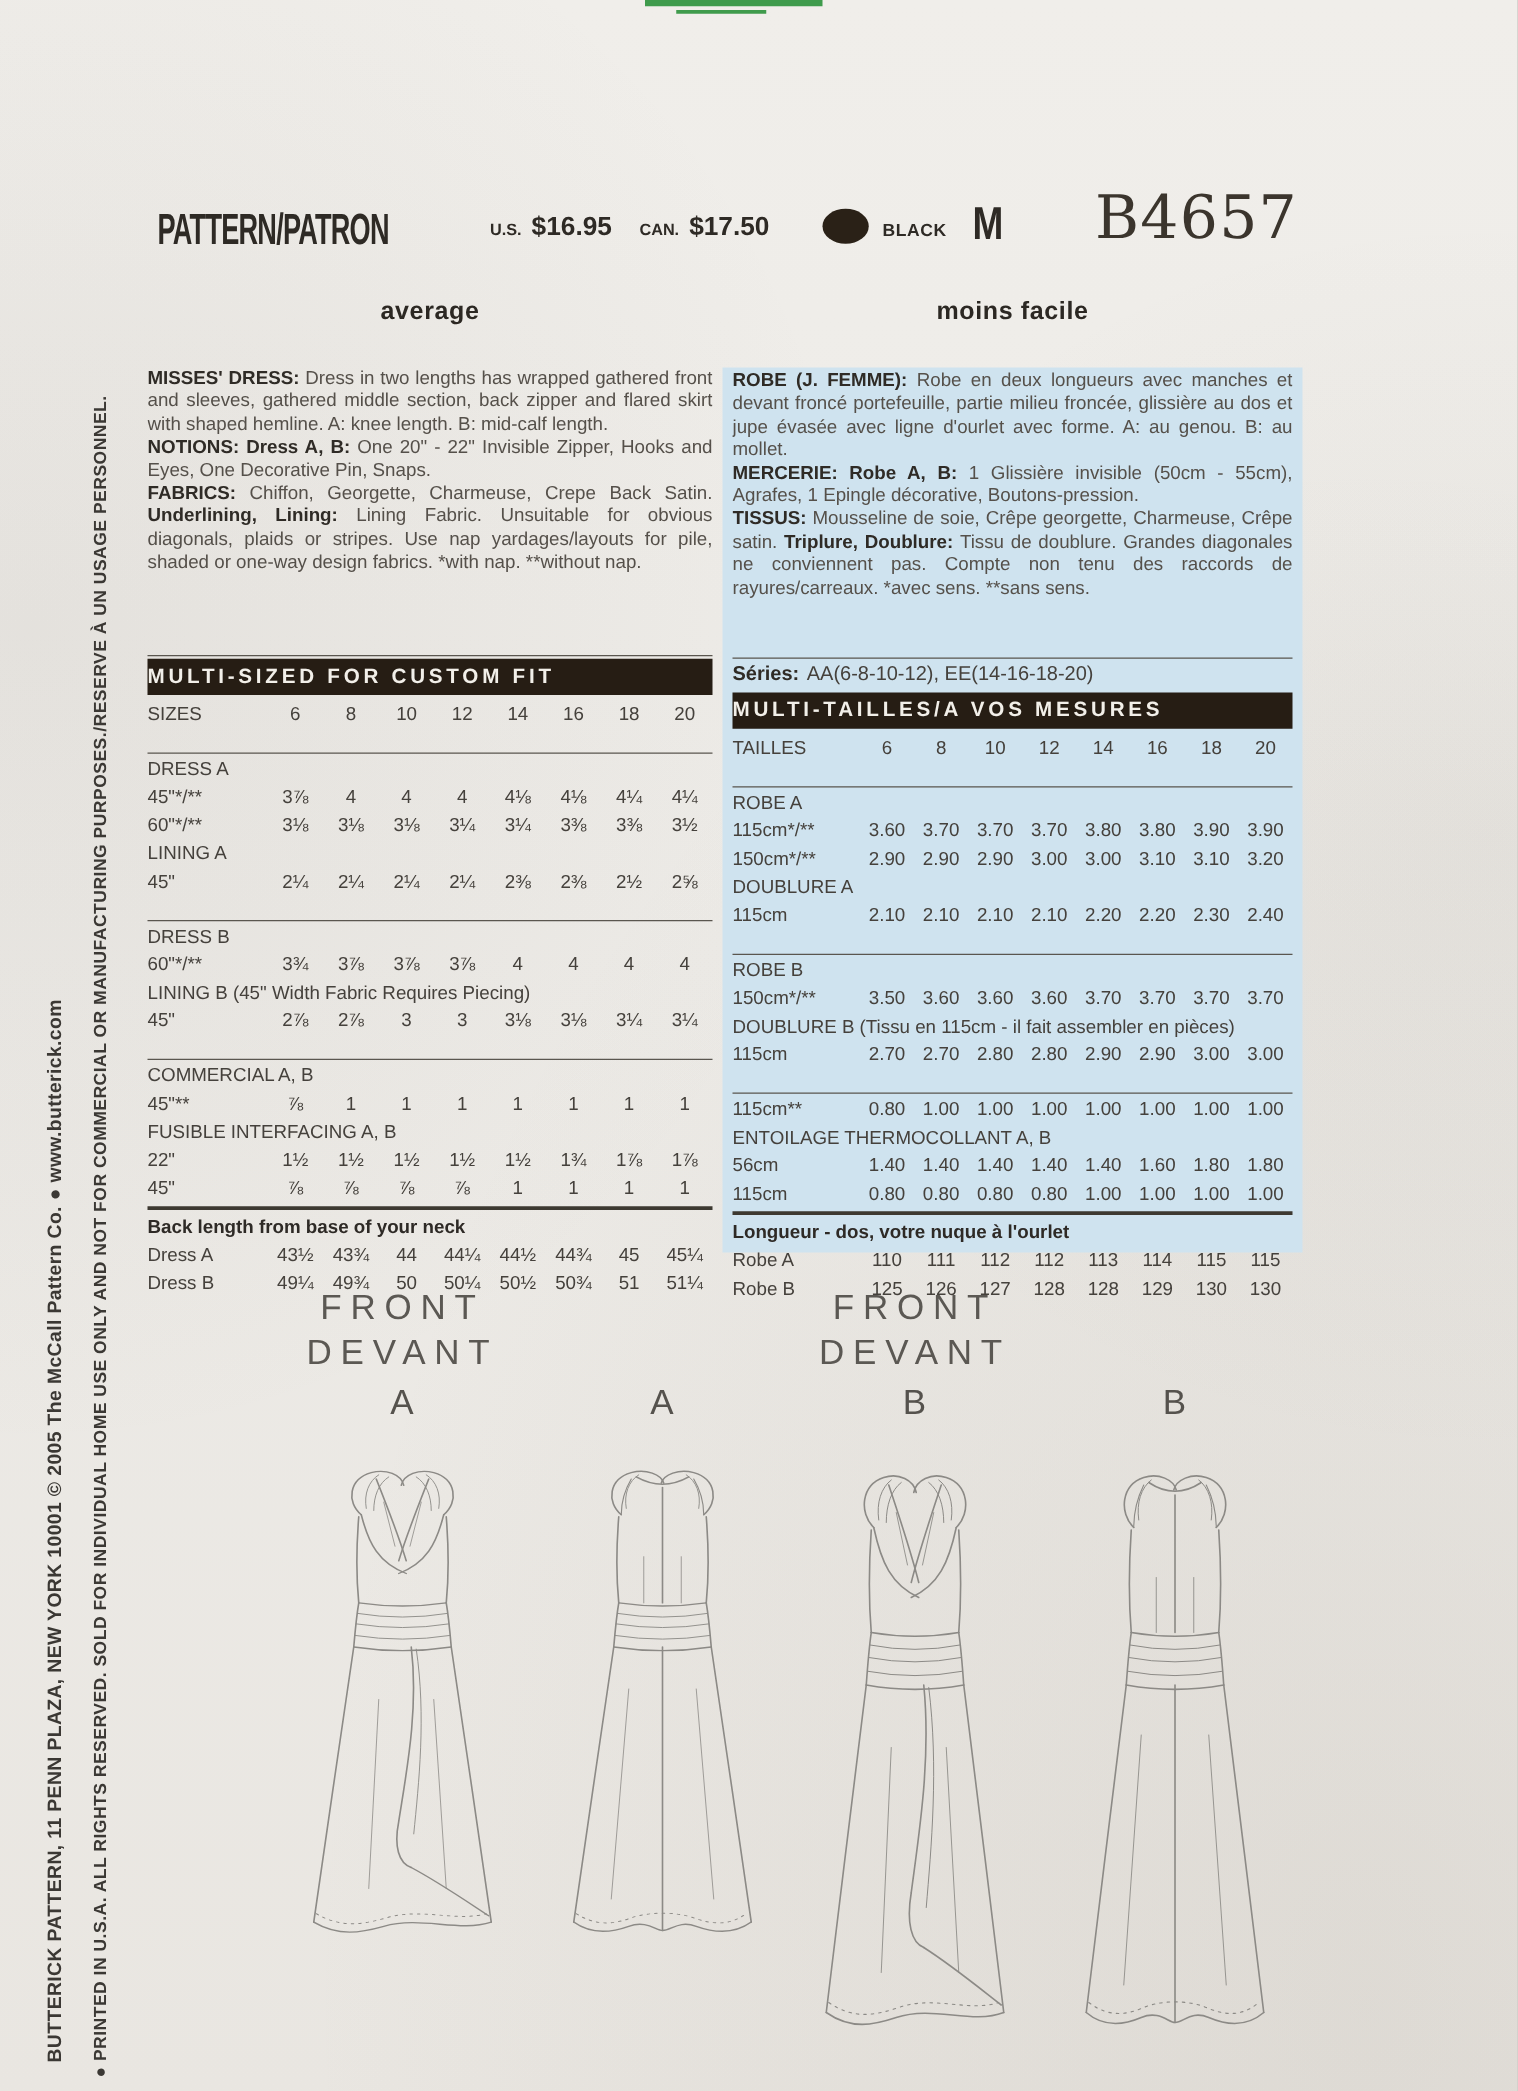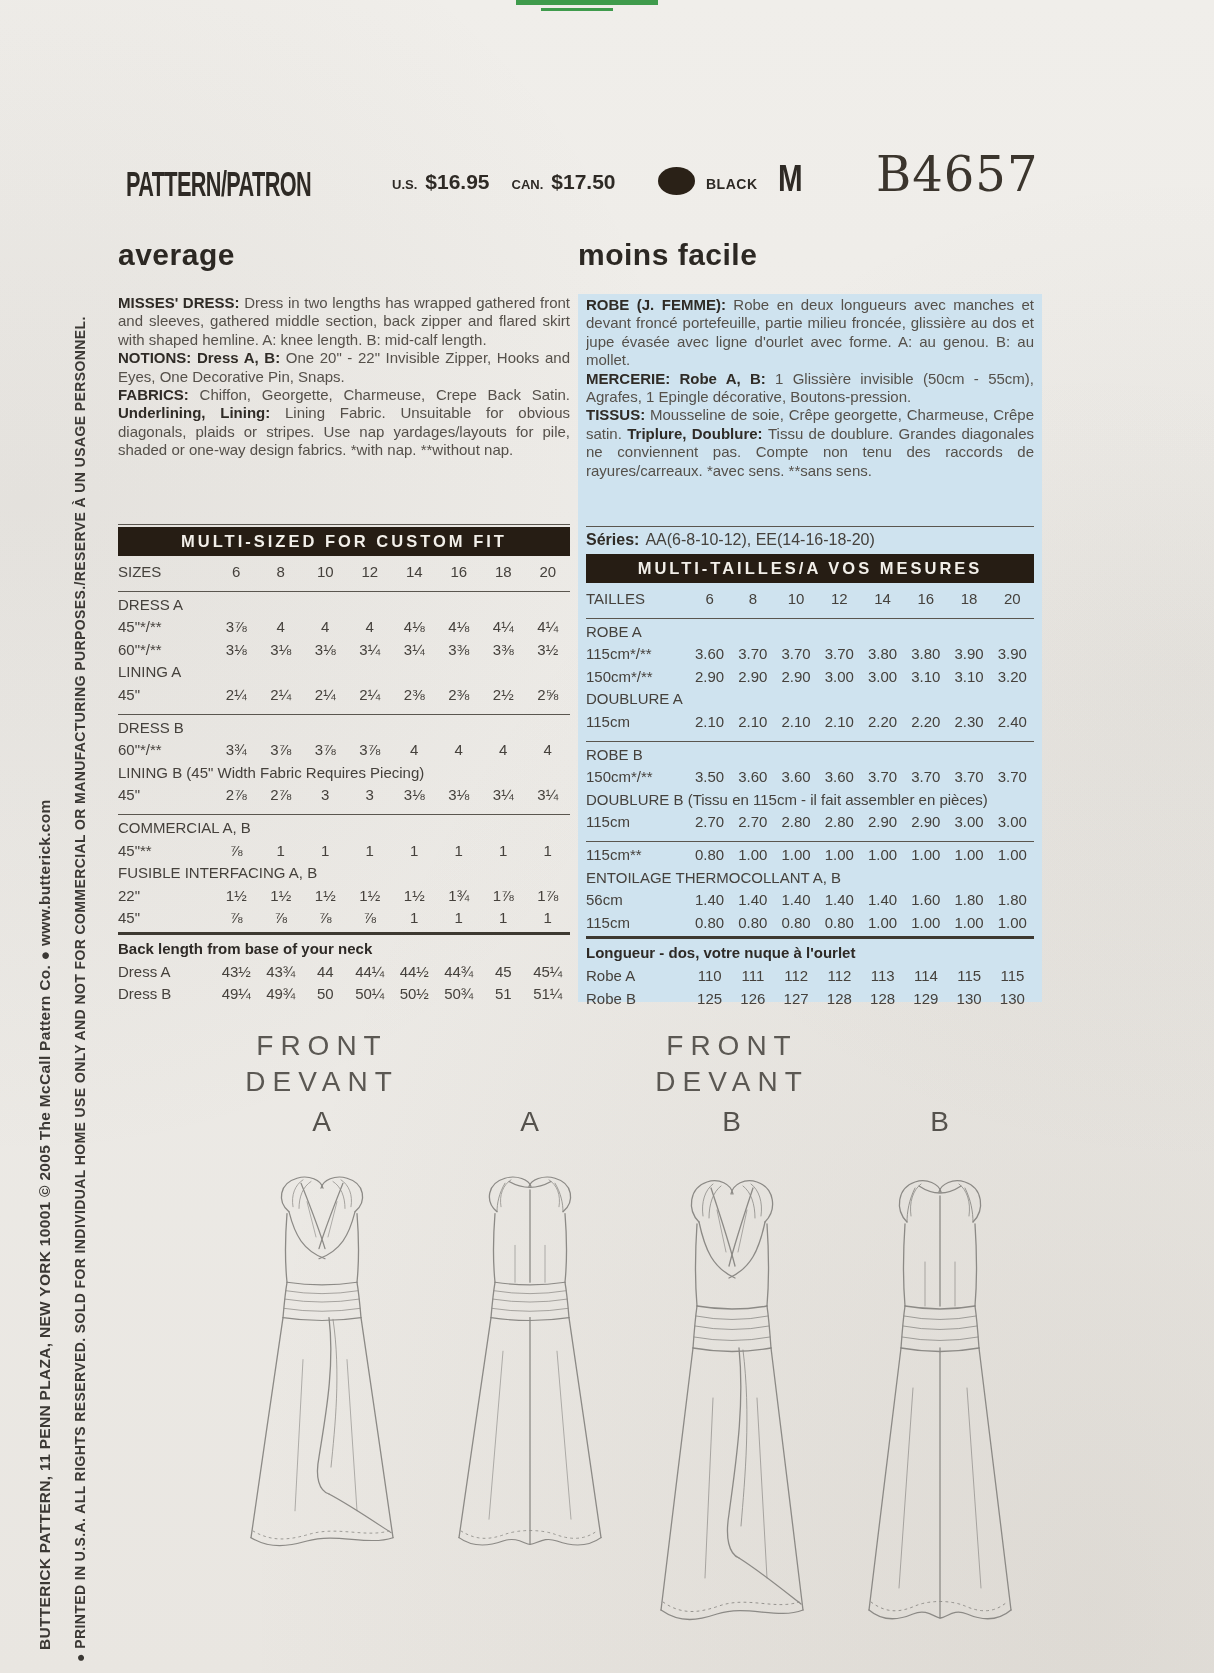--- a/index.html
+++ b/index.html
@@ -32,47 +32,47 @@
   }
   .hdr-prices{position:absolute;left:392px;top:170px;display:flex;align-items:baseline;gap:8px;color:#2e2a25;white-space:nowrap;}
   .hdr-prices .cur{font-size:13px;font-weight:bold;}
   .hdr-prices .amt{font-size:21px;font-weight:bold;margin-right:14px;}
   .hdr-dot{position:absolute;left:658px;top:167px;width:37px;height:28px;border-radius:50%;background:#2a2117;}
   .hdr-black{position:absolute;left:706px;top:176px;font-size:14px;font-weight:bold;color:#2e2a25;letter-spacing:.5px;}
   .hdr-m{position:absolute;left:778px;top:158px;font-size:37px;font-weight:bold;color:#2e2a25;transform:scaleX(.8);transform-origin:0 0;}
   .hdr-num{position:absolute;left:876px;top:146px;font-family:"DejaVu Serif",serif;font-size:48px;color:#3b352d;letter-spacing:1px;}
 
   
-  .diff{position:absolute;top:238px;text-align:left;font-size:30px;font-weight:bold;color:#2c2823;letter-spacing:.5px;}
+  .diff{position:absolute;top:238px;text-align:center;font-size:20px;font-weight:bold;color:#2c2823;letter-spacing:.5px;}
   .diff-en{left:118px;width:452px;}
   .diff-fr{left:578px;width:464px;}
 
   
   .col{position:absolute;top:294px;}
   .col-en{left:118px;width:452px;}
   .col-fr{left:578px;width:464px;background:#cfe3ef;padding:2px 8px;box-sizing:border-box;height:708px;}
   .desc{height:228px;overflow:hidden;font-size:15px;line-height:18.4px;text-align:justify;color:#55504a;}
   .desc p{margin:0;}
   .desc b{color:#2f2b26;}
   .combo-rule{border-top:1.5px solid #5a564f;margin-top:2px;}
   .combos{height:25px;line-height:25px;font-size:16px;color:#45413c;white-space:nowrap;}
   .combos b{color:#2f2b26;margin-right:6px;}
   .bar{
     height:29px;line-height:29px;margin:2px 0 5px 0;background:#261d14;color:#f2efe9;
-    text-align:center;font-size:16.5px;font-weight:bold;letter-spacing:3px;white-space:nowrap;
+    text-align:left;font-size:16.5px;font-weight:bold;letter-spacing:3px;white-space:nowrap;
   }
   
   .t{font-size:15px;color:#45413c;}
   .t-row{display:grid;grid-template-columns:96px repeat(8,1fr);align-items:baseline;line-height:22.6px;}
   .t.fr .t-row{grid-template-columns:102px repeat(8,1fr);}
   .t-label{text-align:left;white-space:nowrap;overflow:visible;}
   .t-cell{text-align:center;white-space:nowrap;}
   .t-row.section .t-label,.t-row.note .t-label{grid-column:1/-1;}
   .t-row.note{font-weight:bold;color:#2e2a26;}
-  .t-row.rule-thin{border-bottom:1.5px solid #5a564f;padding-bottom:7px;margin-bottom:2px;}
+  .t-row.rule-thin{border-bottom:1.5px solid #5a564f;padding-bottom:18px;margin-bottom:2px;}
   .t-row.rule-thick{border-bottom:3px solid #3d3931;padding-bottom:2px;margin-bottom:3px;}
 
   
   .illus{position:absolute;left:0;top:1020px;width:1214px;height:653px;}
   .fd{position:absolute;text-align:center;color:#5b5853;font-size:28px;letter-spacing:7px;line-height:36px;white-space:nowrap;}
   .fd-1{left:232px;top:8px;width:180px;}
   .fd-2{left:642px;top:8px;width:180px;}
   .vletter{position:absolute;top:86px;width:170px;text-align:center;font-size:28px;color:#55524d;letter-spacing:1px;}
   .vl-1{left:237px;} .vl-2{left:445px;} .vl-3{left:647px;} .vl-4{left:855px;}
   .dress{position:absolute;top:138px;width:170px;}

